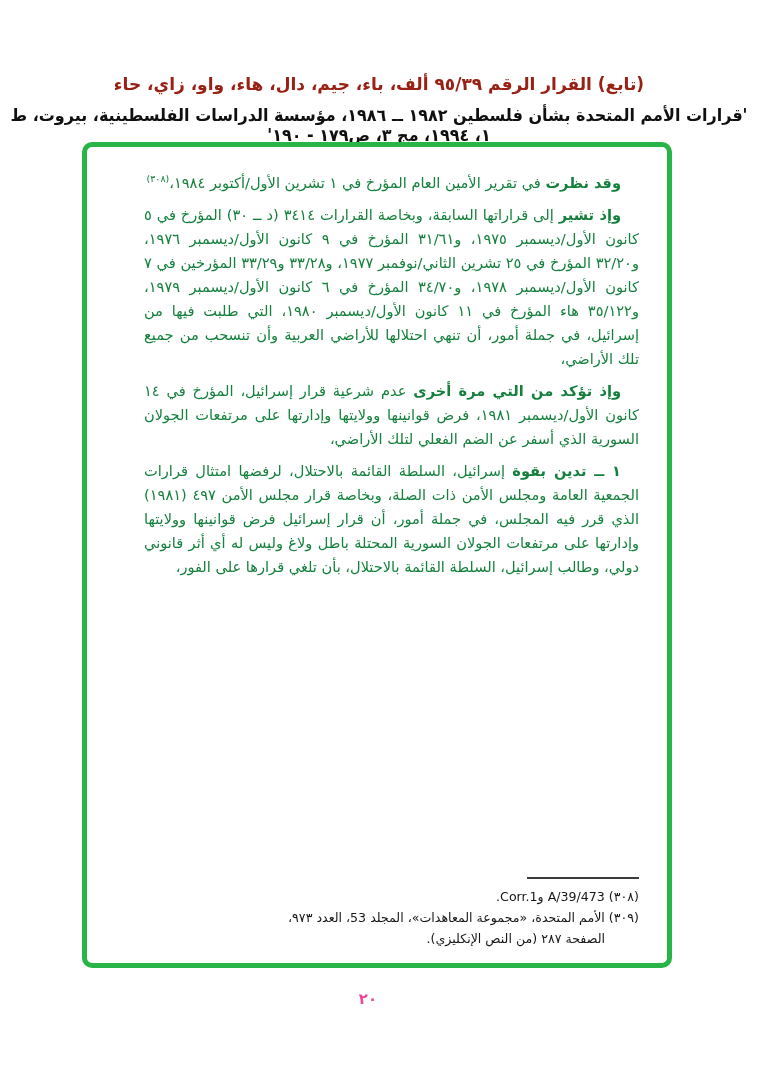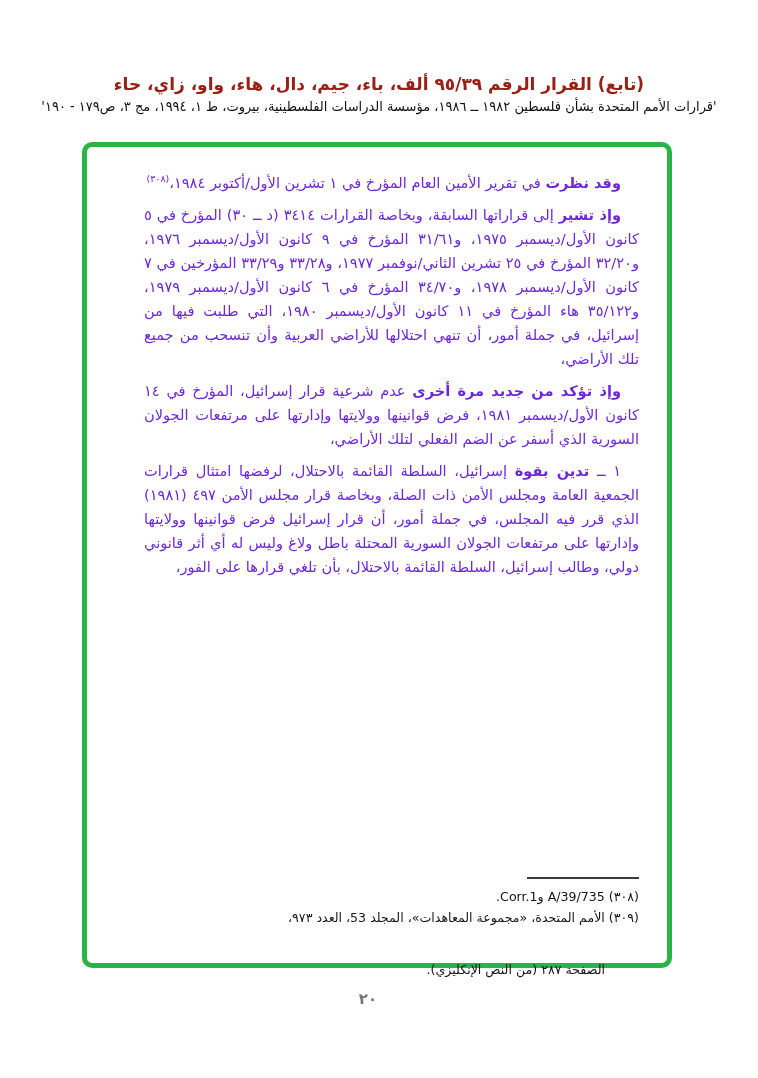--- a/index.html
+++ b/index.html
@@ -15,106 +15,106 @@
   
   .page-header{
     position:absolute;top:74px;left:0;right:0;
     text-align:center;direction:rtl;
   }
   .title{
     font-size:17px;font-weight:bold;
     letter-spacing:0.2px;
   }
   .subtitle{
-    margin-top:5px;
-    font-size:13px;font-weight:normal;color:#101010;
+    margin-top:12px;
+    font-size:16px;font-weight:bold;color:#101010;
     transform:scaleY(1.05);
   }
 
   
   .frame{
     position:absolute;left:82px;top:142px;
     width:590px;height:826px;
     border:5px solid #28b446;
     border-radius:10px;
     box-sizing:border-box;
     background:#ffffff;
   }
 
   
   .doc{
     position:absolute;top:0;left:0;right:0;
     direction:rtl;
     padding:24px 28px 0 57px;
-    color:#6d28d9;
+    color:#15803d;
   }
   .doc p{
     margin:0 0 8px 0;
     font-size:14.6px;
     line-height:24px;
     text-align:justify;
     text-indent:18px;
   }
   .doc p .lead{font-weight:bold;}
   .doc sup{
     font-size:9.5px;
     line-height:0;
     vertical-align:super;
   }
-  .item-number{font-weight:normal;}
+  .item-number{font-weight:bold;}
 
   
   .footnotes{
     position:absolute;top:730px;right:28px;left:40px;
     direction:rtl;
     text-align:right;
   }
   .fn-sep{
     width:112px;height:0;
     border-top:2px solid #3c3c3c;
     margin-bottom:7px;
   }
   .fn-line{
     font-size:12.6px;
     line-height:21px;
     color:#161616;
     white-space:nowrap;
   }
-  .fn-cont{padding-right:34px;margin-top:31px;}
+  .fn-cont{padding-right:34px;}
 
   
   .pagenum{
     position:absolute;top:990px;left:0;right:22px;
     text-align:center;
-    font-size:15px;font-weight:bold;color:#737373;
+    font-size:15px;font-weight:bold;color:#ec4899;
     direction:rtl;
   }
 </style>
 </head>
 <body>
 
 <div class="page">
 
   <div class="page-header">
     <div class="title" style="color: rgb(153, 32, 21);">(تابع) القرار الرقم ٩٥/٣٩ ألف، باء، جيم، دال، هاء، واو، زاي، حاء</div>
     <div class="subtitle">'قرارات الأمم المتحدة بشأن فلسطين ١٩٨٢ ــ ١٩٨٦، مؤسسة الدراسات الفلسطينية، بيروت، ط ١، ١٩٩٤، مج ٣، ص١٧٩ - ١٩٠'</div>
   </div>
 
   <div class="frame" style="border-color: rgb(40, 180, 70);">
     <div class="doc">
         <p><span class="lead">وقد نظرت</span><span> في تقرير الأمين العام المؤرخ في ١ تشرين الأول/أكتوبر ١٩٨٤،</span><sup>(٣٠٨)</sup></p>
         <p><span class="lead">وإذ تشير</span><span> إلى قراراتها السابقة، وبخاصة القرارات ٣٤١٤ (د ــ ٣٠) المؤرخ في ٥ كانون الأول/ديسمبر ١٩٧٥، و٣١/٦١ المؤرخ في ٩ كانون الأول/ديسمبر ١٩٧٦، و٣٢/٢٠ المؤرخ في ٢٥ تشرين الثاني/نوفمبر ١٩٧٧، و٣٣/٢٨ و٣٣/٢٩ المؤرخين في ٧ كانون الأول/ديسمبر ١٩٧٨، و٣٤/٧٠ المؤرخ في ٦ كانون الأول/ديسمبر ١٩٧٩، و٣٥/١٢٢ هاء المؤرخ في ١١ كانون الأول/ديسمبر ١٩٨٠، التي طلبت فيها من إسرائيل، في جملة أمور، أن تنهي احتلالها للأراضي العربية وأن تنسحب من جميع تلك الأراضي،</span></p>
-        <p><span class="lead">وإذ تؤكد من جديد مرة أخرى</span><span> عدم شرعية قرار إسرائيل، المؤرخ في ١٤ كانون الأول/ديسمبر ١٩٨١، فرض قوانينها وولايتها وإدارتها على مرتفعات الجولان السورية الذي أسفر عن الضم الفعلي لتلك الأراضي،</span></p>
+        <p><span class="lead">وإذ تؤكد من التي مرة أخرى</span><span> عدم شرعية قرار إسرائيل، المؤرخ في ١٤ كانون الأول/ديسمبر ١٩٨١، فرض قوانينها وولايتها وإدارتها على مرتفعات الجولان السورية الذي أسفر عن الضم الفعلي لتلك الأراضي،</span></p>
         <p><span class="item-number">١ ــ </span><span class="lead">تدين بقوة</span><span> إسرائيل، السلطة القائمة بالاحتلال، لرفضها امتثال قرارات الجمعية العامة ومجلس الأمن ذات الصلة، وبخاصة قرار مجلس الأمن ٤٩٧ (١٩٨١) الذي قرر فيه المجلس، في جملة أمور، أن قرار إسرائيل فرض قوانينها وولايتها وإدارتها على مرتفعات الجولان السورية المحتلة باطل ولاغ وليس له أي أثر قانوني دولي، وطالب إسرائيل، السلطة القائمة بالاحتلال، بأن تلغي قرارها على الفور،</span></p>
       </div>
 
     <div class="footnotes">
       <div class="fn-sep"></div>
       <div>
-          <div class="fn-line"><span>(٣٠٨) </span><span>A/39/735 وCorr.1.</span></div>
+          <div class="fn-line"><span>(٣٠٨) </span><span>A/39/473 وCorr.1.</span></div>
           <div class="fn-line"><span>(٣٠٩) </span><span>الأمم المتحدة، «مجموعة المعاهدات»، المجلد 53، العدد ٩٧٣،</span></div>
           <div class="fn-line fn-cont">الصفحة ٢٨٧ (من النص الإنكليزي).</div>
         </div>
     </div>
   </div>
 
   <div class="pagenum">٢٠</div>
 
 </div>
 

